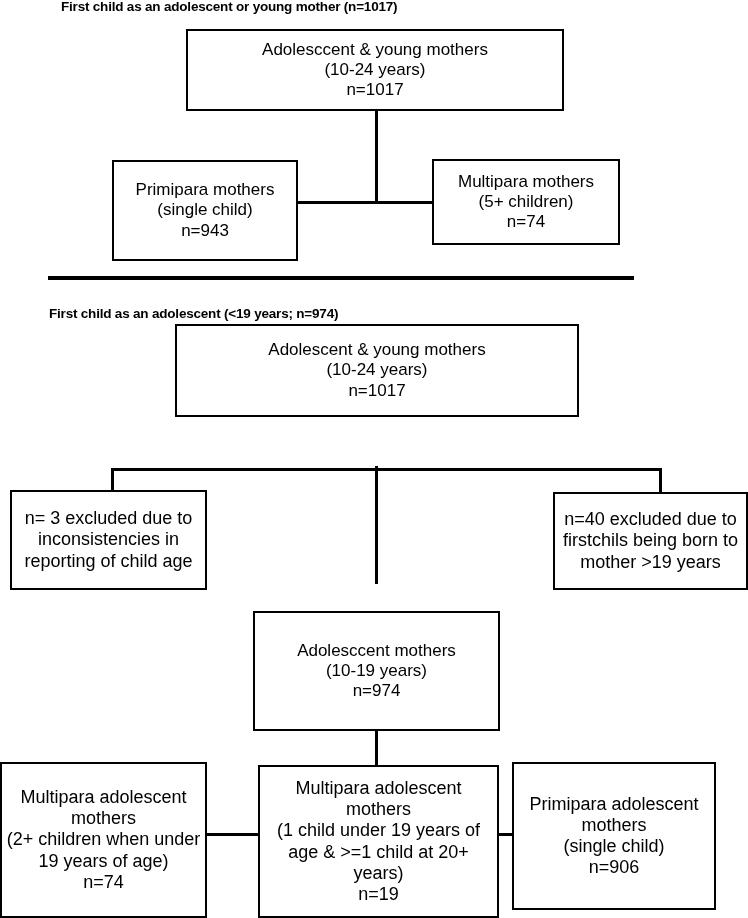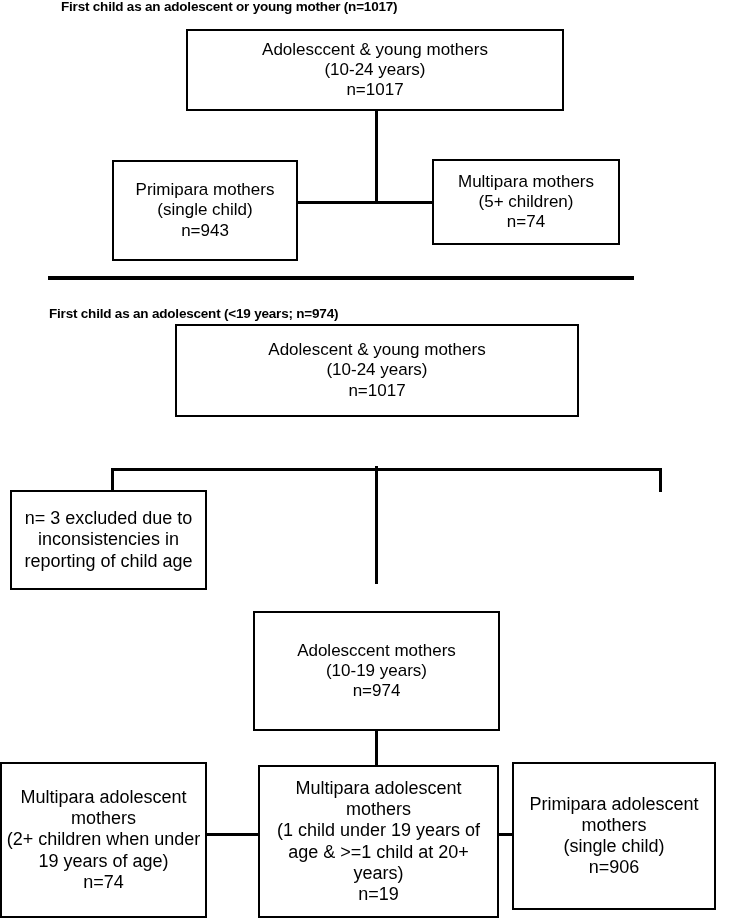--- a/index.html
+++ b/index.html
@@ -106,20 +106,25 @@
   <div class="connector v-line" style="left:111px; top:468px; height:22px;"></div>
   <div class="connector v-line" style="left:659px; top:468px; height:24px;"></div>
   <div class="connector v-line" style="left:375px; top:466px; height:118px;"></div>
 
   <div class="node small" style="left:10px; top:490px; width:197px; height:100px;">
     <span class="node-text">n= 3 excluded due to
 inconsistencies in
 reporting of child age</span>
   </div>
 
+  <div class="node small" style="left:553px; top:492px; width:195px; height:98px;">
+    <span class="node-text">n=40 excluded due to
+firstchils being born to
+mother &gt;19 years</span>
+  </div>
 
   <div class="node" style="left:253px; top:611px; width:247px; height:120px;justify-content:center;">
     <span class="node-text">Adolesccent mothers
 (10-19 years)
 n=974</span>
   </div>
 
   <div class="connector v-line" style="left:375px; top:702px; height:95px;"></div>
 
   <div class="connector h-line" style="left:205px; top:833px; width:55px;"></div>

